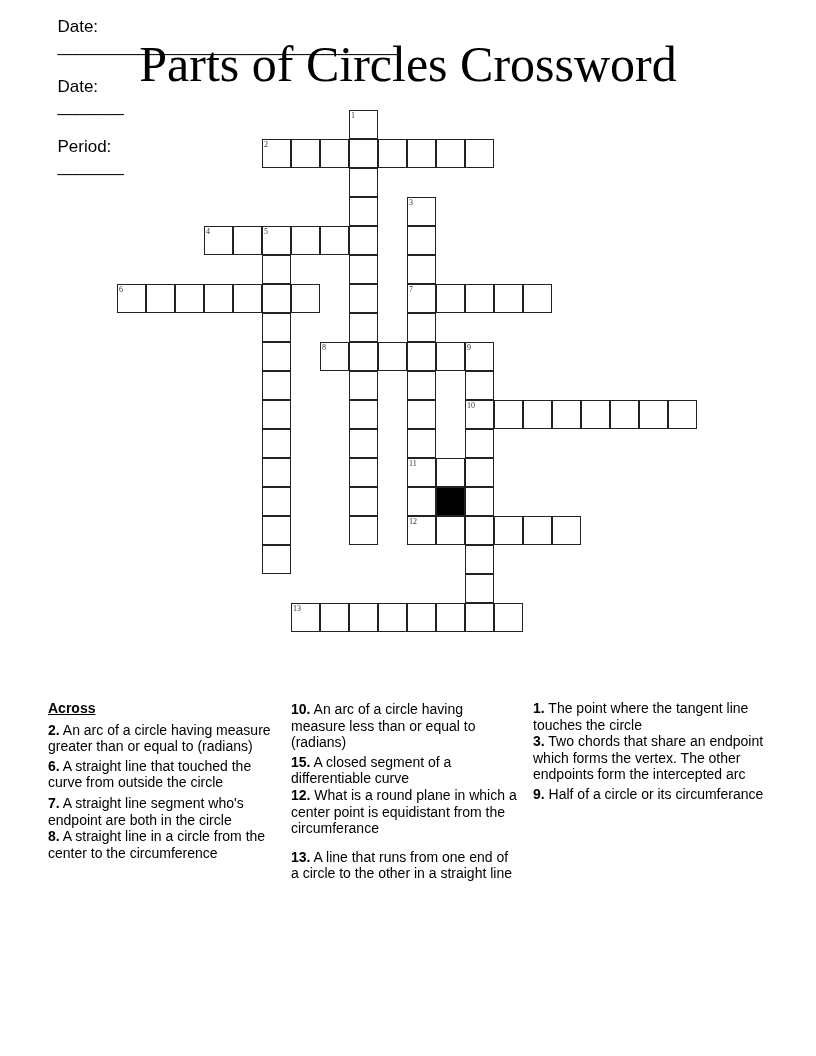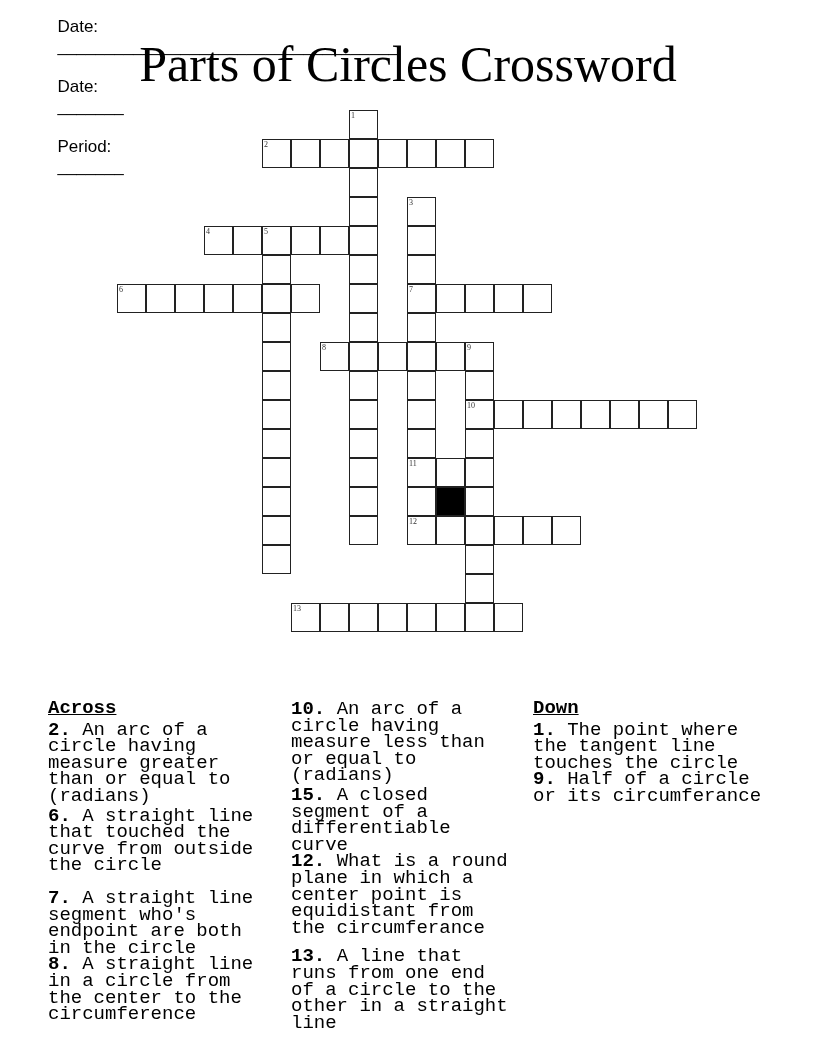--- a/index.html
+++ b/index.html
@@ -18,21 +18,21 @@
     position: absolute; width: 29px; height: 29px; box-sizing: border-box;
     border: 1.5px solid #222; background: #fff;
   }
   .cell.black { background: #000; }
   .cell .num {
     position: absolute; top: 0px; left: 1px;
     font-family: "Liberation Serif", serif; font-size: 8px; line-height: 9px; color: #333;
   }
   .clues {
     position: absolute; top: 700px;
-    font-family: Liberation Mono, monospace; font-size: 19px; line-height: 16.6px;
+    font-family: Liberation Sans, sans-serif; font-size: 14px; line-height: 16.6px;
   }
   .clues .heading { font-weight: bold; text-decoration: underline; margin-bottom: 5px; display: block; }
   .clue { margin-bottom: 3px; }
   .clue b { font-weight: bold; }
   #col-across { left: 48px; width: 228px; }
   #col-mid { left: 291px; width: 228px; top: 701px; }
   #col-down { left: 533px; width: 232px; }
 </style>
 </head>
 <body>
@@ -168,29 +168,29 @@
     <div class="cell" style="left: 378px; top: 603px;"></div>
     <div class="cell" style="left: 407px; top: 603px;"></div>
     <div class="cell" style="left: 436px; top: 603px;"></div>
     <div class="cell" style="left: 494px; top: 603px;"></div>
     <div class="cell black" style="left: 436px; top: 487px;"></div>
   </div>
 
 <div class="clues" id="col-across">
   <span class="heading">Across</span>
   <div class="clue"><b>2.</b> <span>An arc of a circle having measure greater than or equal to (radians)</span></div>
-  <div class="clue" style="margin-bottom:16px"><b>6.</b> <span>A straight line that touched the curve from outside the circle</span></div>
+  <div class="clue" style="margin-bottom:4px"><b>6.</b> <span>A straight line that touched the curve from outside the circle</span></div>
   <div class="clue" style="margin-bottom:0"><b>7.</b> <span>A straight line segment who's endpoint are both in the circle</span></div>
   <div class="clue"><b>8.</b> <span>A straight line in a circle from the center to the circumference</span></div>
 </div>
 
 <div class="clues" id="col-mid">
   <div class="clue"><b>10.</b> <span>An arc of a circle having measure less than or equal to (radians)</span></div>
   <div class="clue" style="margin-bottom:0"><b>15.</b> <span>A closed segment of a differentiable curve</span></div>
   <div class="clue" style="margin-bottom:12px"><b>12.</b> <span>What is a round plane in which a center point is equidistant from the circumferance</span></div>
   <div class="clue"><b>13.</b> <span>A line that runs from one end of a circle to the other in a straight line</span></div>
 </div>
 
 <div class="clues" id="col-down">
-  <span class="heading">Down</span>
   <div class="clue" style="margin-bottom:0"><b>1.</b> <span>The point where the tangent line touches the circle</span></div>
+  <div class="clue"><b>3.</b> <span>Two chords that share an endpoint which forms the vertex. The other endpoints form the intercepted arc</span></div>
   <div class="clue"><b>9.</b> <span>Half of a circle or its circumferance</span></div>
 </div>
 
 </body></html>

